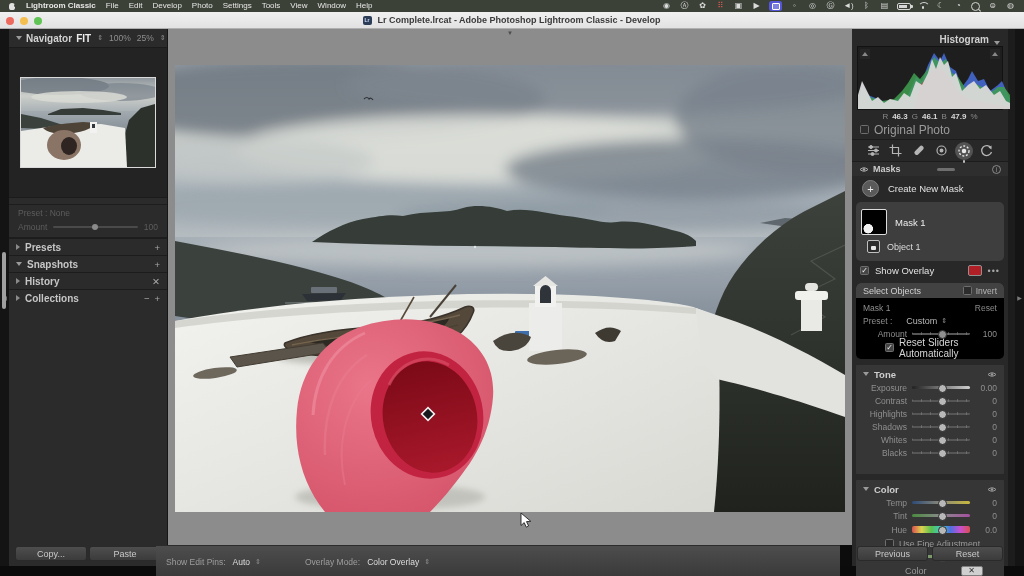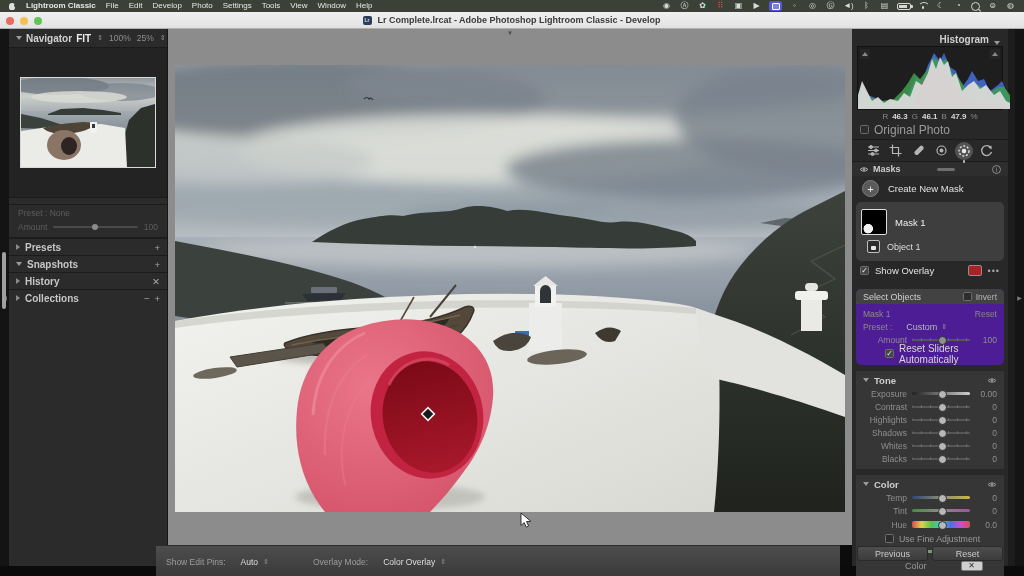--- a/index.html
+++ b/index.html
@@ -71,21 +71,21 @@
   .lrbtn{width:72px;height:15px;background:linear-gradient(#4e4e4e,#3b3b3b);border:1px solid #2a2a2a;
     border-radius:3px;color:#c9c9c9;font-size:9px;display:flex;align-items:center;justify-content:center}
   
   .content{position:absolute;left:168px;top:29px;width:684px;height:516px;background:#8c8c8c;overflow:hidden}
   .photo{position:absolute;left:7px;top:36px;width:670px;height:447px;background:#777}
   .collapse-top{position:absolute;left:50%;top:1px;transform:translateX(-50%);color:#4c4c4c;font-size:6px}
   .cursor{position:absolute;left:352px;top:484px;z-index:30}
   
   .toolbar{position:absolute;left:156px;top:545px;width:684px;height:33px;background:linear-gradient(#4d4d4d,#393939);
     border-top:1px solid #2c2c2c;display:flex;align-items:center;gap:5px;padding:0 10px;font-size:8.5px;color:#9e9e9e}
-  .toolbar .val{color:#dedede;margin-left:10px}
+  .toolbar .val{color:#dedede;margin-left:2px}
   .toolbar .gap{width:34px}
   
   .right-panel{position:absolute;left:852px;top:29px;width:156px;height:537px;background:#282828;font-size:9px;color:#bdbdbd}
   .hist-head{height:16px;display:flex;align-items:flex-end;justify-content:flex-end;gap:5px;padding:0 8px;
     font-size:10px;font-weight:bold;color:#d0d0d0}
   .hist-box{position:relative;margin:1px 5px 0;height:64px;background:#1e1e1e;border:1px solid #121212}
   .clip{position:absolute;top:2px;width:10px;height:10px;background:#262626;display:flex;align-items:center;justify-content:center}
   .clip.l{left:2px}.clip.r{right:2px}
   .clip .tri-up{border-left:3px solid transparent;border-right:3px solid transparent;border-bottom:4px solid #888}
   .rgb-row{height:13px;display:flex;align-items:center;justify-content:center;gap:4px;font-size:8px}
@@ -117,21 +117,21 @@
   .obj-thumb{width:13px;height:13px;border:1px solid #c0c0c0;border-radius:2px;background:#2d2d2d;position:relative}
   .obj-thumb::after{content:"";position:absolute;left:2.5px;bottom:2px;width:5px;height:4px;background:#e8e8e8;border-radius:1px}
   .obj-name{font-size:9px;color:#dcdcdc}
   .addsub{display:flex;gap:5px;padding:2px 1px 1px}
   .asbtn{flex:1;height:15px;background:linear-gradient(#555,#474747);border:1px solid #383838;border-radius:3px;
     display:flex;align-items:center;justify-content:center;gap:4px;font-size:8.5px;color:#cfcfcf}
   .asbtn .bic{width:9px;height:8px;border:1px solid #a5a5a5;border-radius:1px;font-size:7px;line-height:6px;text-align:center;color:#c5c5c5}
   .overlay-row{height:17px;display:flex;align-items:center;gap:6px;padding:0 8px;font-size:9.5px;color:#e2e2e2}
   .red-swatch{width:14px;height:11px;border:1px solid #909090;border-radius:2px;margin-left:auto}
   .dots{color:#a5a5a5;font-size:9px;letter-spacing:1px}
-  .sob{margin:10px 4px 0;background:#4c1d95;border-radius:5px;overflow:hidden}
+  .sob{margin:4px 4px 0;background:#000000;border-radius:5px;overflow:hidden}
   .sob-head{height:15px;background:#424242;display:flex;align-items:center;gap:5px;padding:0 7px;font-size:9px;color:#d0d0d0}
   .sob-head .inv{margin-left:auto;display:flex;align-items:center;gap:4px;color:#b5b5b5;font-size:8.5px}
   .sob-body{padding:3px 7px 4px}
   .dimrow{height:13px;display:flex;align-items:center;font-size:8.5px;color:#8e8e8e}
   .dimrow .right{margin-left:auto;color:#8a8a8a}
   .dimrow .pv{color:#b9b9b9;margin-left:14px;font-size:9px}
   .srow{display:flex;align-items:center;height:13px;gap:5px}
   .srow .sl{width:44px;text-align:right;font-size:8.5px;color:#8f8f8f;flex:none}
   .srow .sv{width:22px;text-align:right;font-size:8.5px;color:#8f8f8f;flex:none}
   .track{position:relative;flex:1;height:3px;border-radius:1.5px;background:#565656}
@@ -140,21 +140,21 @@
      linear-gradient(#565656,#565656) center/100% 2px no-repeat}
   .track::after{content:"";position:absolute;left:calc(50% - 3.5px);top:50%;margin-top:-3.5px;width:7px;height:7px;
      border-radius:50%;background:#b8b8b8;border:1px solid #2c2c2c}
   .track.exp{background:linear-gradient(to right,#222,#cfcfcf)}
   .track.temp{background:linear-gradient(to right,#2d4a76,#8a8a78,#c9b83d)}
   .track.tint{background:linear-gradient(to right,#4a8a3f,#8a8a8a,#a44fa0)}
   .track.hue{height:7px;border-radius:2px;background:linear-gradient(to right,#d84f4f,#ddd24f,#58c050,#3fc9c9,#4f6fe0,#c84fd0,#d84f4f)}
   .track.sat{background:linear-gradient(to right,#8a8a8a,#7a9a6a,#5a7ab0,#c05a5a)}
   .track.dim::after{background:#8f8f8f}
   .autoreset{height:15px;display:flex;align-items:center;gap:5px;padding-left:22px;font-size:10px;color:#d5d5d5}
-  .secbox{margin:6px 4px 0;background:#363636;border-radius:1px;padding:2px 7px 4px}
+  .secbox{margin:6px 4px 0;background:#363636;border-radius:1px;padding:2px 7px 15px}
   .sec-head{height:14px;display:flex;align-items:center;gap:5px;font-size:9.5px;font-weight:bold;color:#cdcdcd}
   .sec-head .eye{margin-left:auto}
   .finerow{height:13px;display:flex;align-items:center;gap:5px;padding-left:22px;font-size:8.8px;color:#9a9a9a}
   .colorrow{height:15px;display:flex;align-items:center;font-size:9px;color:#9a9a9a}
   .colorrow .clab{margin-left:42px}
   .none-swatch{margin-left:34px;width:22px;height:10px;background:#cfcfcf;border:1px solid #7e7e7e;border-radius:2px;
     display:flex;align-items:center;justify-content:center;color:#333;font-size:8px;line-height:0}
   .rfoot{position:absolute;left:0;right:0;bottom:5px;display:flex;justify-content:space-between;padding:0 5px}
   .rfoot .lrbtn{width:71px}
   svg{display:block}
@@ -292,20 +292,24 @@
         <span>✕</span>
       </span>
   </div>
   <div class="lsec">
     <span class="tri tri-right"></span>
     <span>Collections</span>
     <span class="act">
       <span class="mnum">−</span>
       <span>+</span>
     </span>
+  </div>
+  <div class="panel-btns">
+    <span class="lrbtn">Copy...</span>
+    <span class="lrbtn">Paste</span>
   </div>
 </div>
 
 <div class="content">
   <span class="collapse-top">▼</span>
 
   <svg class="photo" viewBox="0 0 670 447" preserveAspectRatio="none">
     <defs>
       <linearGradient id="sky" x1="0" y1="0" x2="0" y2="1">
         <stop offset="0" stop-color="#98a1a9"></stop>

